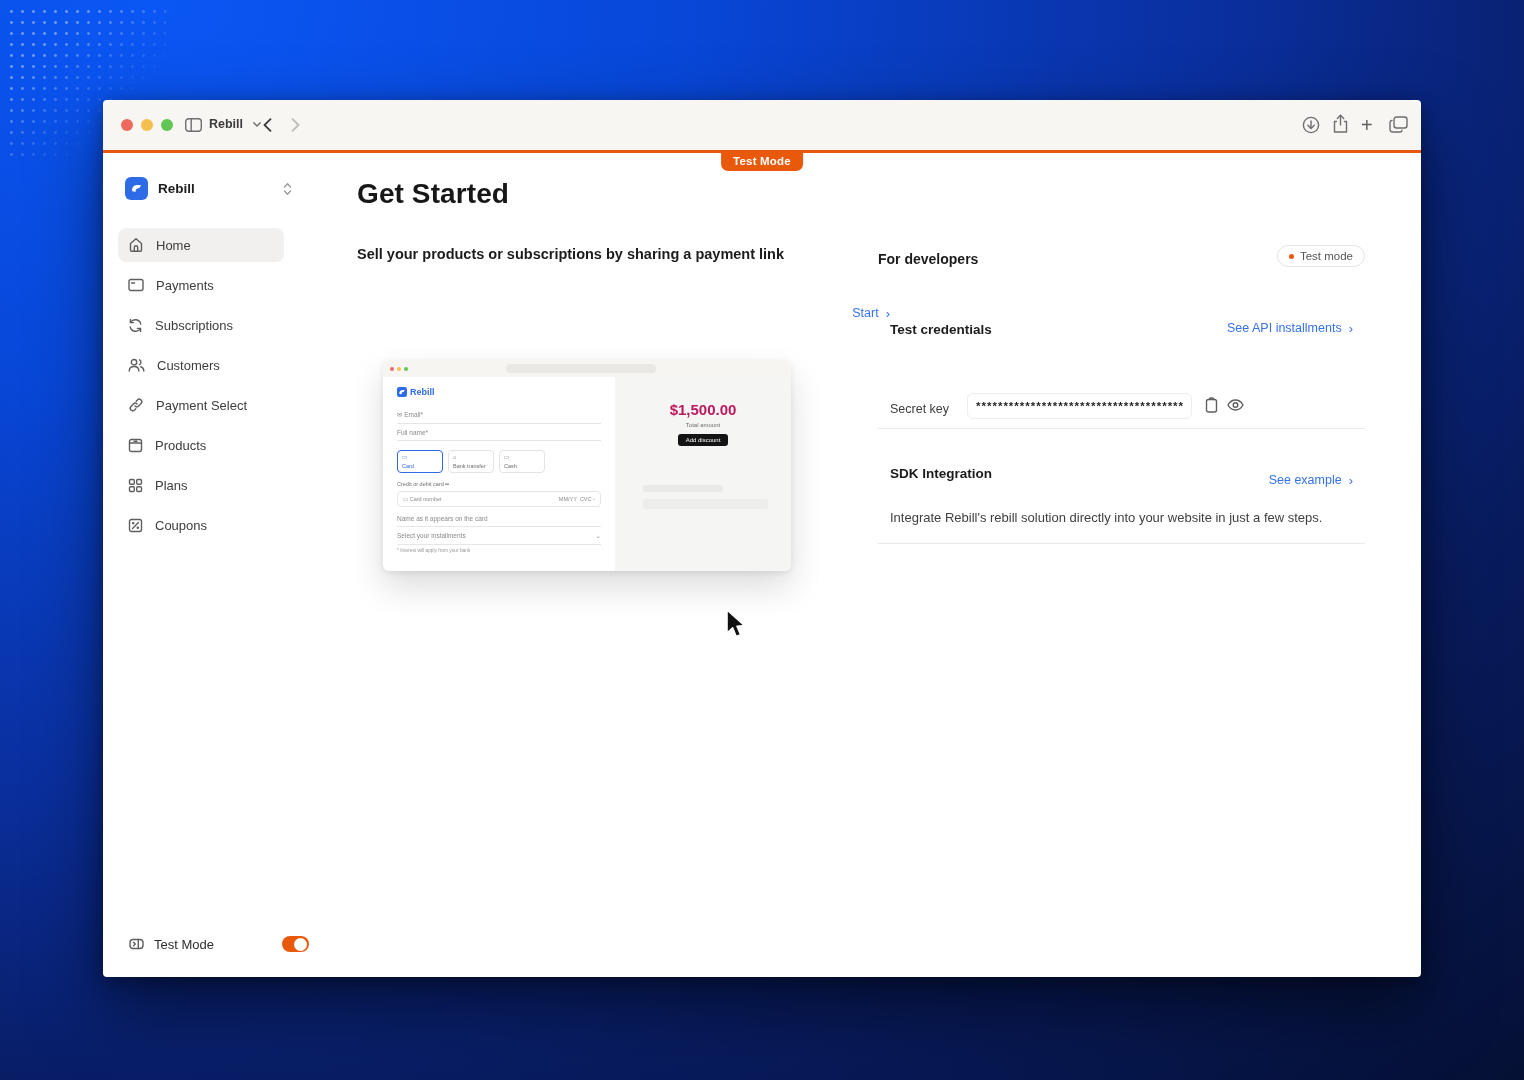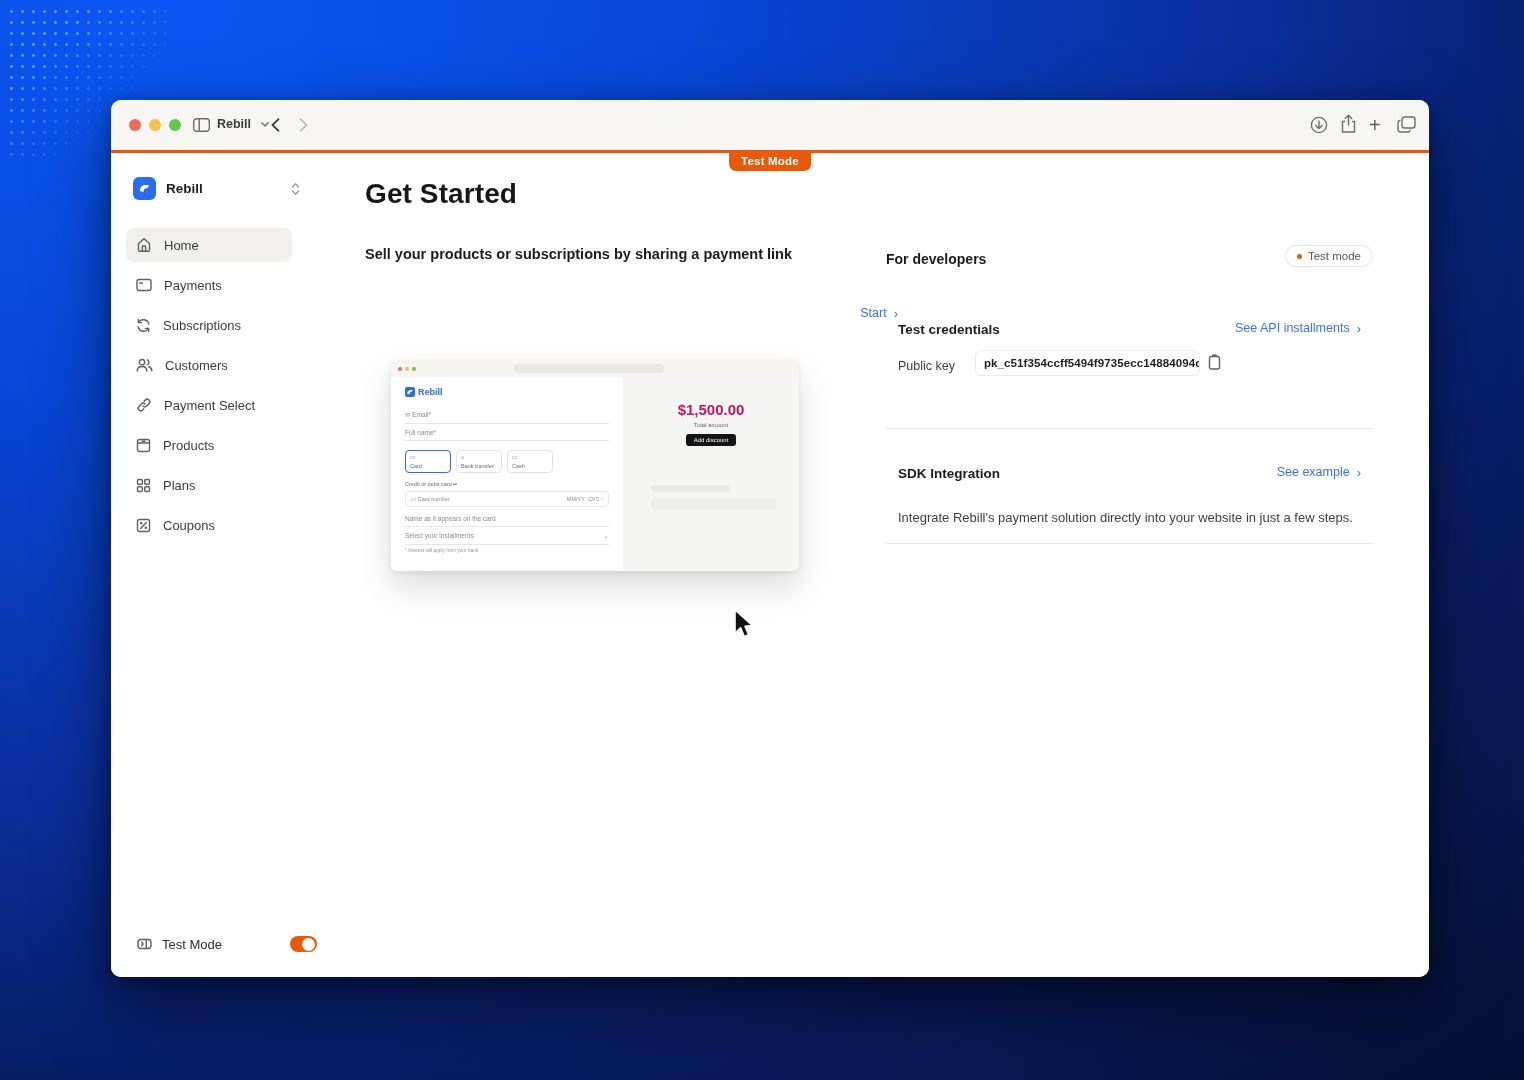--- a/index.html
+++ b/index.html
@@ -13,23 +13,22 @@
   .dots {
     left:6px; top:6px; width:160px; height:150px;
     background-image: radial-gradient(rgba(190,212,255,0.55) 1.1px, transparent 1.7px);
     background-size:11px 11px;
     -webkit-mask-image: linear-gradient(135deg, #000 25%, transparent 72%);
     mask-image: linear-gradient(135deg, #000 25%, transparent 72%);
   }
   
   .window {
     left:103px; top:100px; width:1318px; height:877px;
-    background:#fff; border-radius:10px;
+    background:#fff; border-radius:4px;
     box-shadow: 0 30px 70px rgba(0,0,0,0.5), 0 4px 18px rgba(0,0,0,0.35);
-    margin-left: 8px;
   }
   .chrome {
     left:0; top:0; width:100%; height:50px;
     background:#f7f6f3; border-radius:10px 10px 0 0;
   }
   .tl { width:12px; height:12px; border-radius:50%; top:19px; }
   .chrome-label { font-size:12.5px; font-weight:700; color:#3c3c3c; }
   .urlbar {
     left:395px; top:10px; width:532px; height:30px;
     background:#efeeeb; border:1px solid #e7e6e3; border-radius:8px;
@@ -379,43 +378,49 @@
       </div>
 
       <div class="abs" style="left:12px;top:70px;width:463px;">
         <span class="sec-heading">Test credentials</span>
         <span class="link abs" style="right:0;top:1px;">
             <span>See API installments</span>
             <span class="chev">›</span>
           </span>
       </div>
 
-      <div class="abs" style="left:12px;top:106px;width:463px;">
-        <span class="key-label">Public key</span>
-        <span class="key-field abs">pk_c51f354ccff5494f9735ecc14884094d</span>
-        <span class="abs iconbtn" style="left:310px;top:-2px;">
+
+      <div class="abs" style="left:12px;top:149px;width:463px;">
+        <span class="key-label">Secret key</span>
+        <span class="key-field abs" style="letter-spacing:1px;">**************************************</span>
+        <span class="abs iconbtn" style="left:315px;top:-2px;">
           <svg class="ic" width="13" height="16" viewBox="0 0 13 16">
               <rect x="1.5" y="2.5" width="10" height="12.5" rx="2"></rect>
               <path d="M4.5 2.5 V2 A1 1 0 0 1 5.5 1 H7.5 A1 1 0 0 1 8.5 2 V2.5"></path>
             </svg>
         </span>
-      </div>
-
+        <span class="abs iconbtn" style="left:337px;top:0px;">
+          <svg class="ic" width="17" height="12" viewBox="0 0 17 12">
+              <path d="M1 6 C3 2.4 5.6 1 8.5 1 C11.4 1 14 2.4 16 6 C14 9.6 11.4 11 8.5 11 C5.6 11 3 9.6 1 6 Z"></path>
+              <circle cx="8.5" cy="6" r="2.3"></circle>
+            </svg>
+        </span>
+      </div>
 
       <div class="divider abs" style="left:0;top:178px;"></div>
 
       <div class="abs" style="left:12px;top:214px;width:463px;">
         <span class="dev-heading" style="font-size:13.5px;">SDK Integration</span>
-        <span class="link abs" style="right:0;top:1px;">
+        <span class="link abs" style="right:0;top:9px;">
             <span>See example</span>
             <span class="chev">›</span>
           </span>
       </div>
 
-      <div class="abs dev-desc" style="left:12px;top:260px;width:463px;">Integrate Rebill's payment solution directly into your website in just a few steps.</div>
+      <div class="abs dev-desc" style="left:12px;top:260px;width:463px;">Integrate Rebill's rebill solution directly into your website in just a few steps.</div>
 
       <div class="divider abs" style="left:0;top:293px;"></div>
     </div>
 
     <span class="abs" style="left:621px;top:455px;">
       <svg width="24" height="32" viewBox="0 0 24 32">
           <path d="M3 2 L3 25 L8.6 19.8 L12.2 28.6 L16.6 26.8 L13 18.2 L20.6 17.6 Z" fill="#111" stroke="#fff" stroke-width="1.6" stroke-linejoin="round"></path>
         </svg>
     </span>
 

